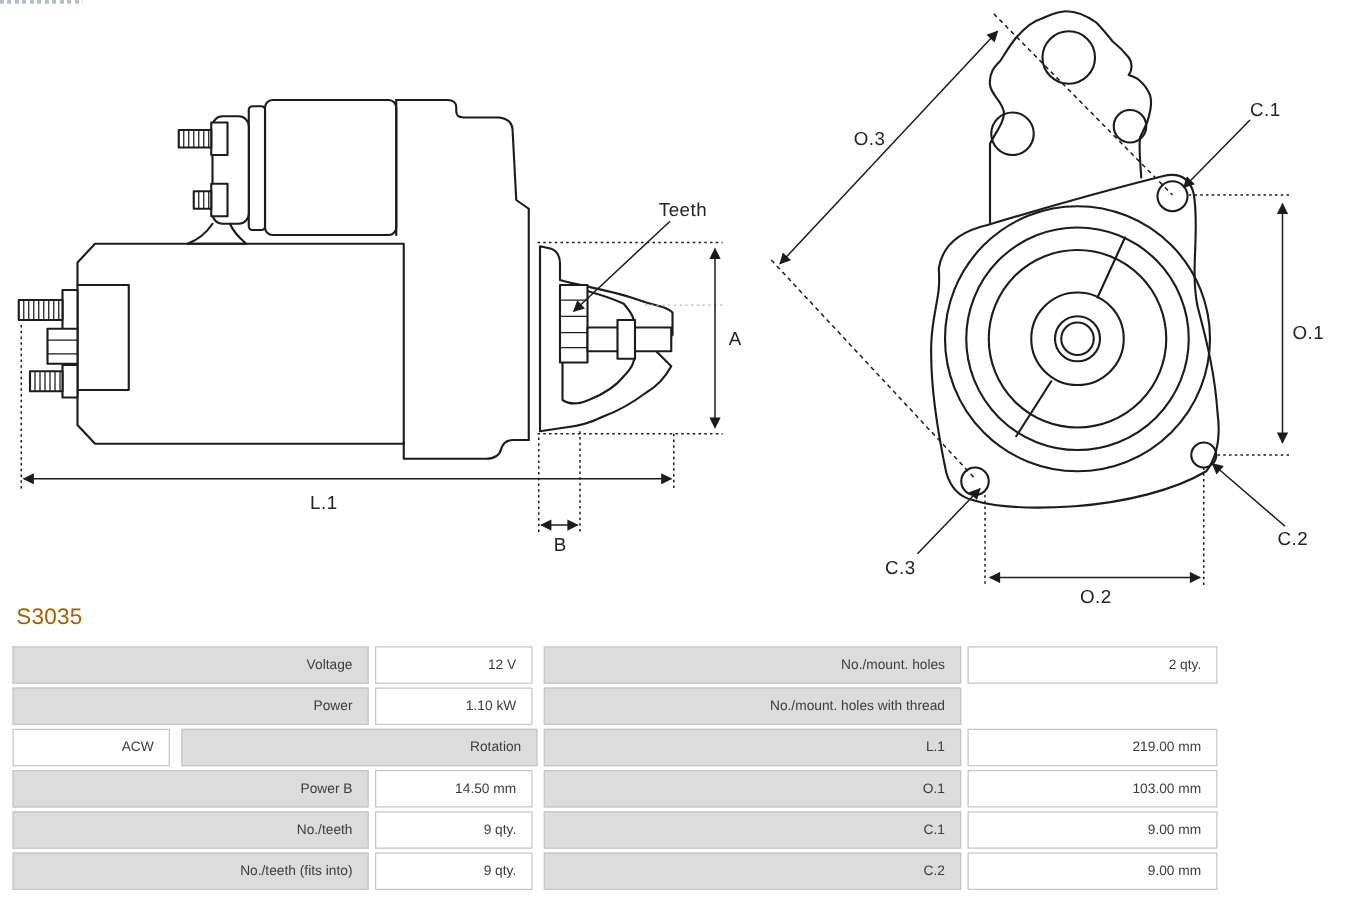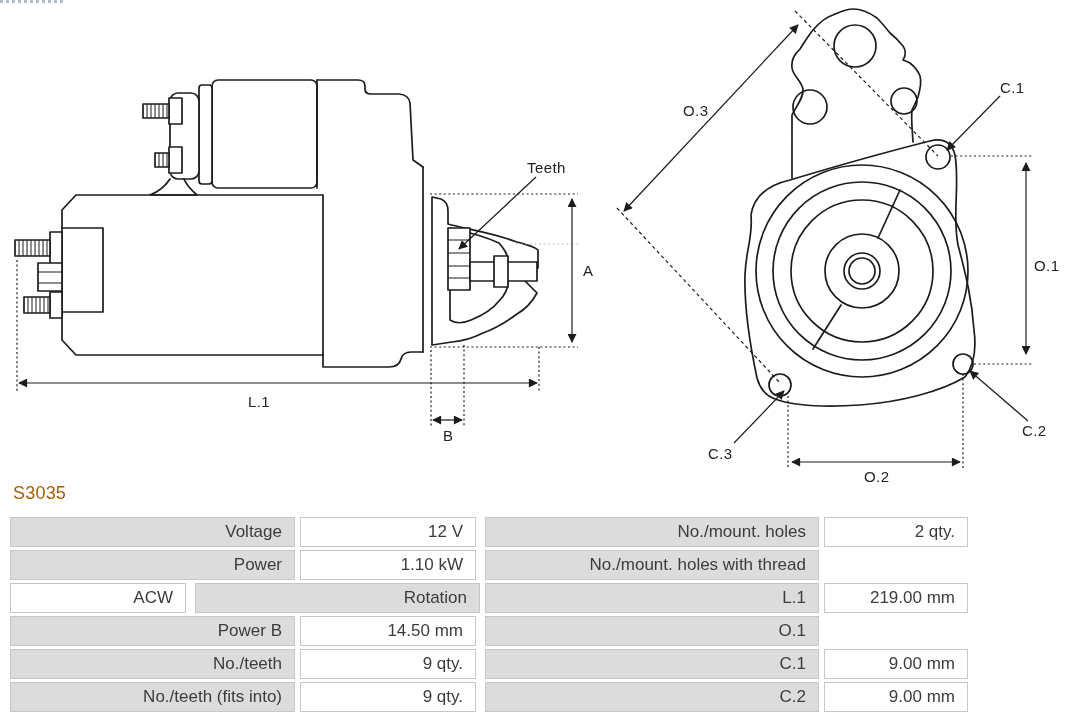--- a/index.html
+++ b/index.html
@@ -23,27 +23,27 @@
   .dimtext{font-family:"Liberation Sans",sans-serif;font-size:15px;fill:#232323;letter-spacing:.4px;}
 
   
   .part-number{position:absolute;left:13px;top:483px;font-size:18px;color:#a16207;
     letter-spacing:.2px;}
 
   
   .spec-table{position:absolute;left:10px;top:517px;width:1058px;}
   .spec-row{display:flex;margin-bottom:3px;height:30px;}
   .cell{box-sizing:border-box;border:1px solid #c6c6c6;display:flex;align-items:center;
-        justify-content:flex-end;padding-right:12px;font-size:17px;color:#3c3c3c;}
+        justify-content:flex-end;padding-right:12px;font-size:11px;color:#3c3c3c;}
   .cell.lab{background:#dcdcdc;}
   .cell.val{background:#ffffff;}
   .c1{width:285px;margin-right:5px;}
-  .c2{width:176px;margin-right:9px;}
+  .c2{width:126px;margin-right:9px;}
   .c3{width:334px;margin-right:5px;}
-  .c4{width:144px;}
+  .c4{width:200px;}
 </style>
 </head>
 <body>
 
 <div class="top-artifact"></div>
 
 <div class="diagram-wrap">
 <svg width="1080" height="488" viewBox="0 0 1080 488">
   <defs>
     <marker id="ah" viewBox="0 0 10 10" refX="9" refY="5" markerWidth="10" markerHeight="7.5" orient="auto-start-reverse">
@@ -219,20 +219,21 @@
     <div class="cell val c2">ACW</div>
     <div class="cell lab c1">Rotation</div>
     <div class="cell lab c3">L.1</div>
     <div class="cell val c4">219.00 mm</div>
   </div>
 
   <div class="spec-row">
     <div class="cell lab c1">Power B</div>
     <div class="cell val c2">14.50 mm</div>
     <div class="cell lab c3">O.1</div>
+    <div class="cell val c4">103.00 mm</div>
   </div>
 
   <div class="spec-row">
     <div class="cell lab c1">No./teeth</div>
     <div class="cell val c2">9 qty.</div>
     <div class="cell lab c3">C.1</div>
     <div class="cell val c4">9.00 mm</div>
   </div>
 
   <div class="spec-row">

